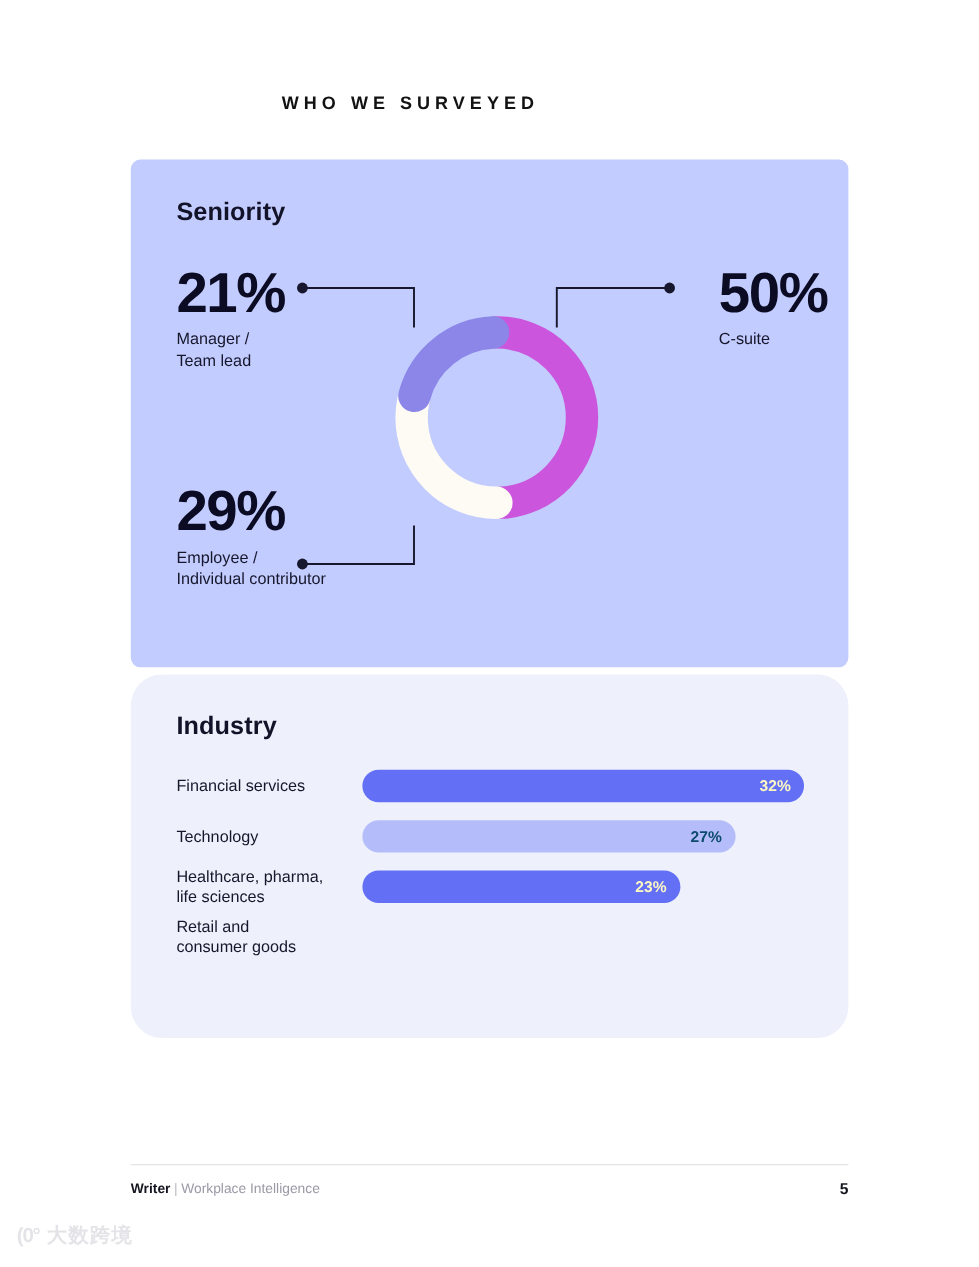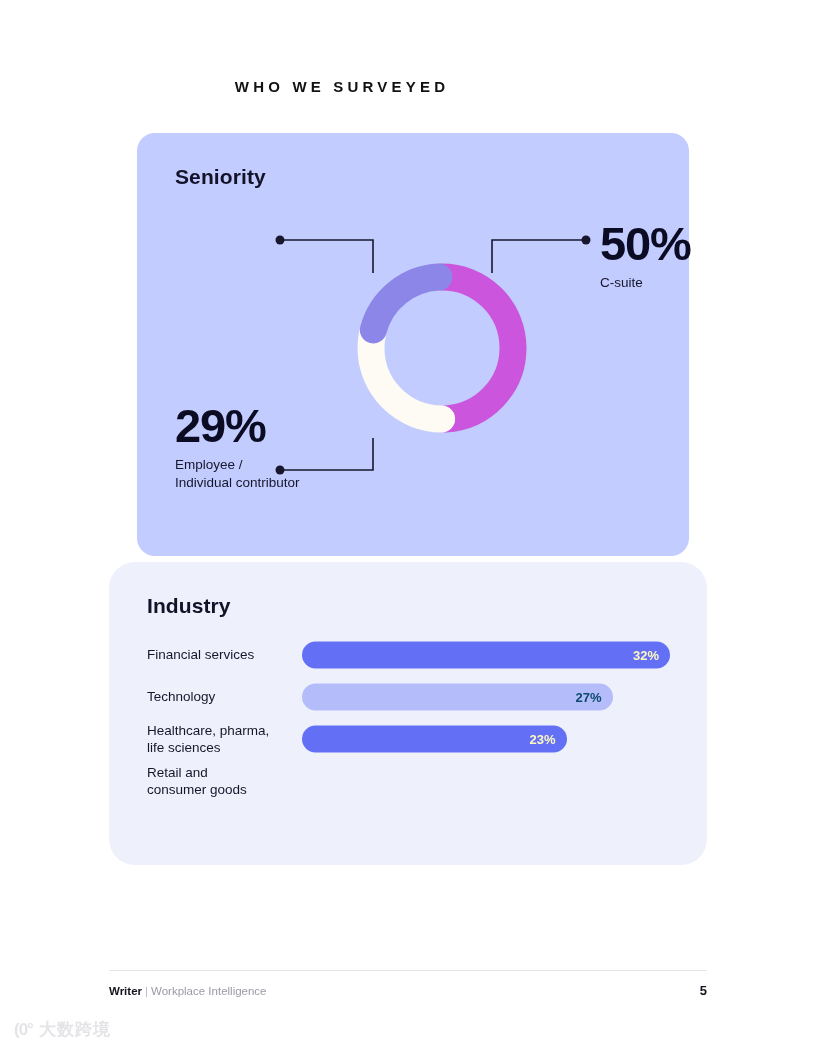--- a/index.html
+++ b/index.html
@@ -27,25 +27,24 @@
     font-weight: 700;
     letter-spacing: 4.2px;
     color: #121212;
   }
 
   
   .card-seniority {
     position: absolute;
     left: 109px;
     top: 133px;
-    width: 552px;
+    width: 598px;
     height: 423px;
     background: #c2ccfe;
-    border-radius: 18px;
-    margin-left: 28px;
+    border-radius: 8px;
   }
   .card-industry {
     position: absolute;
     left: 109px;
     top: 562px;
     width: 598px;
     height: 303px;
     background: #eef1fb;
     border-radius: 26px;
   }
@@ -73,21 +72,21 @@
   .stat .sub {
     margin-top: 7px;
     font-size: 13.5px;
     line-height: 1.32;
     font-weight: 400;
     color: #16162c;
     white-space: pre-line;
   }
 
   .stat-manager  { left: 38px;  top: 88px;  }
-  .stat-csuite   { left: 463px; top: 88px;  }
+  .stat-csuite   { left: 490px; top: 88px;  }
   .stat-employee { left: 38px;  top: 270px; }
 
   
   .leader-svg {
     position: absolute;
     left: 0; top: 0;
     width: 598px; height: 423px;
     pointer-events: none;
   }
 
@@ -212,20 +211,25 @@
 
         <circle cx="93" cy="93" r="71" fill="none" stroke="#cb56dd" stroke-width="27" stroke-dasharray="219.0 227.1" stroke-dashoffset="0" stroke-linecap="round"></circle>
 
         <circle cx="93" cy="93" r="71" fill="none" stroke="#fdfbf4" stroke-width="27" stroke-dasharray="125.4 320.7" stroke-dashoffset="-223.05" stroke-linecap="round"></circle>
 
         <circle cx="93" cy="93" r="71" fill="none" stroke="#8b86e8" stroke-width="27" stroke-dasharray="89.7 356.4" stroke-dashoffset="-352.45" stroke-linecap="round"></circle>
       </g>
     </svg>
   </div>
 
+  <div class="stat stat-manager">
+    <div class="big">21%</div>
+    <div class="sub">Manager /
+Team lead</div>
+  </div>
 
   <div class="stat stat-csuite">
     <div class="big">50%</div>
     <div class="sub">C-suite</div>
   </div>
 
   <div class="stat stat-employee">
     <div class="big">29%</div>
     <div class="sub">Employee /
 Individual contributor</div>

